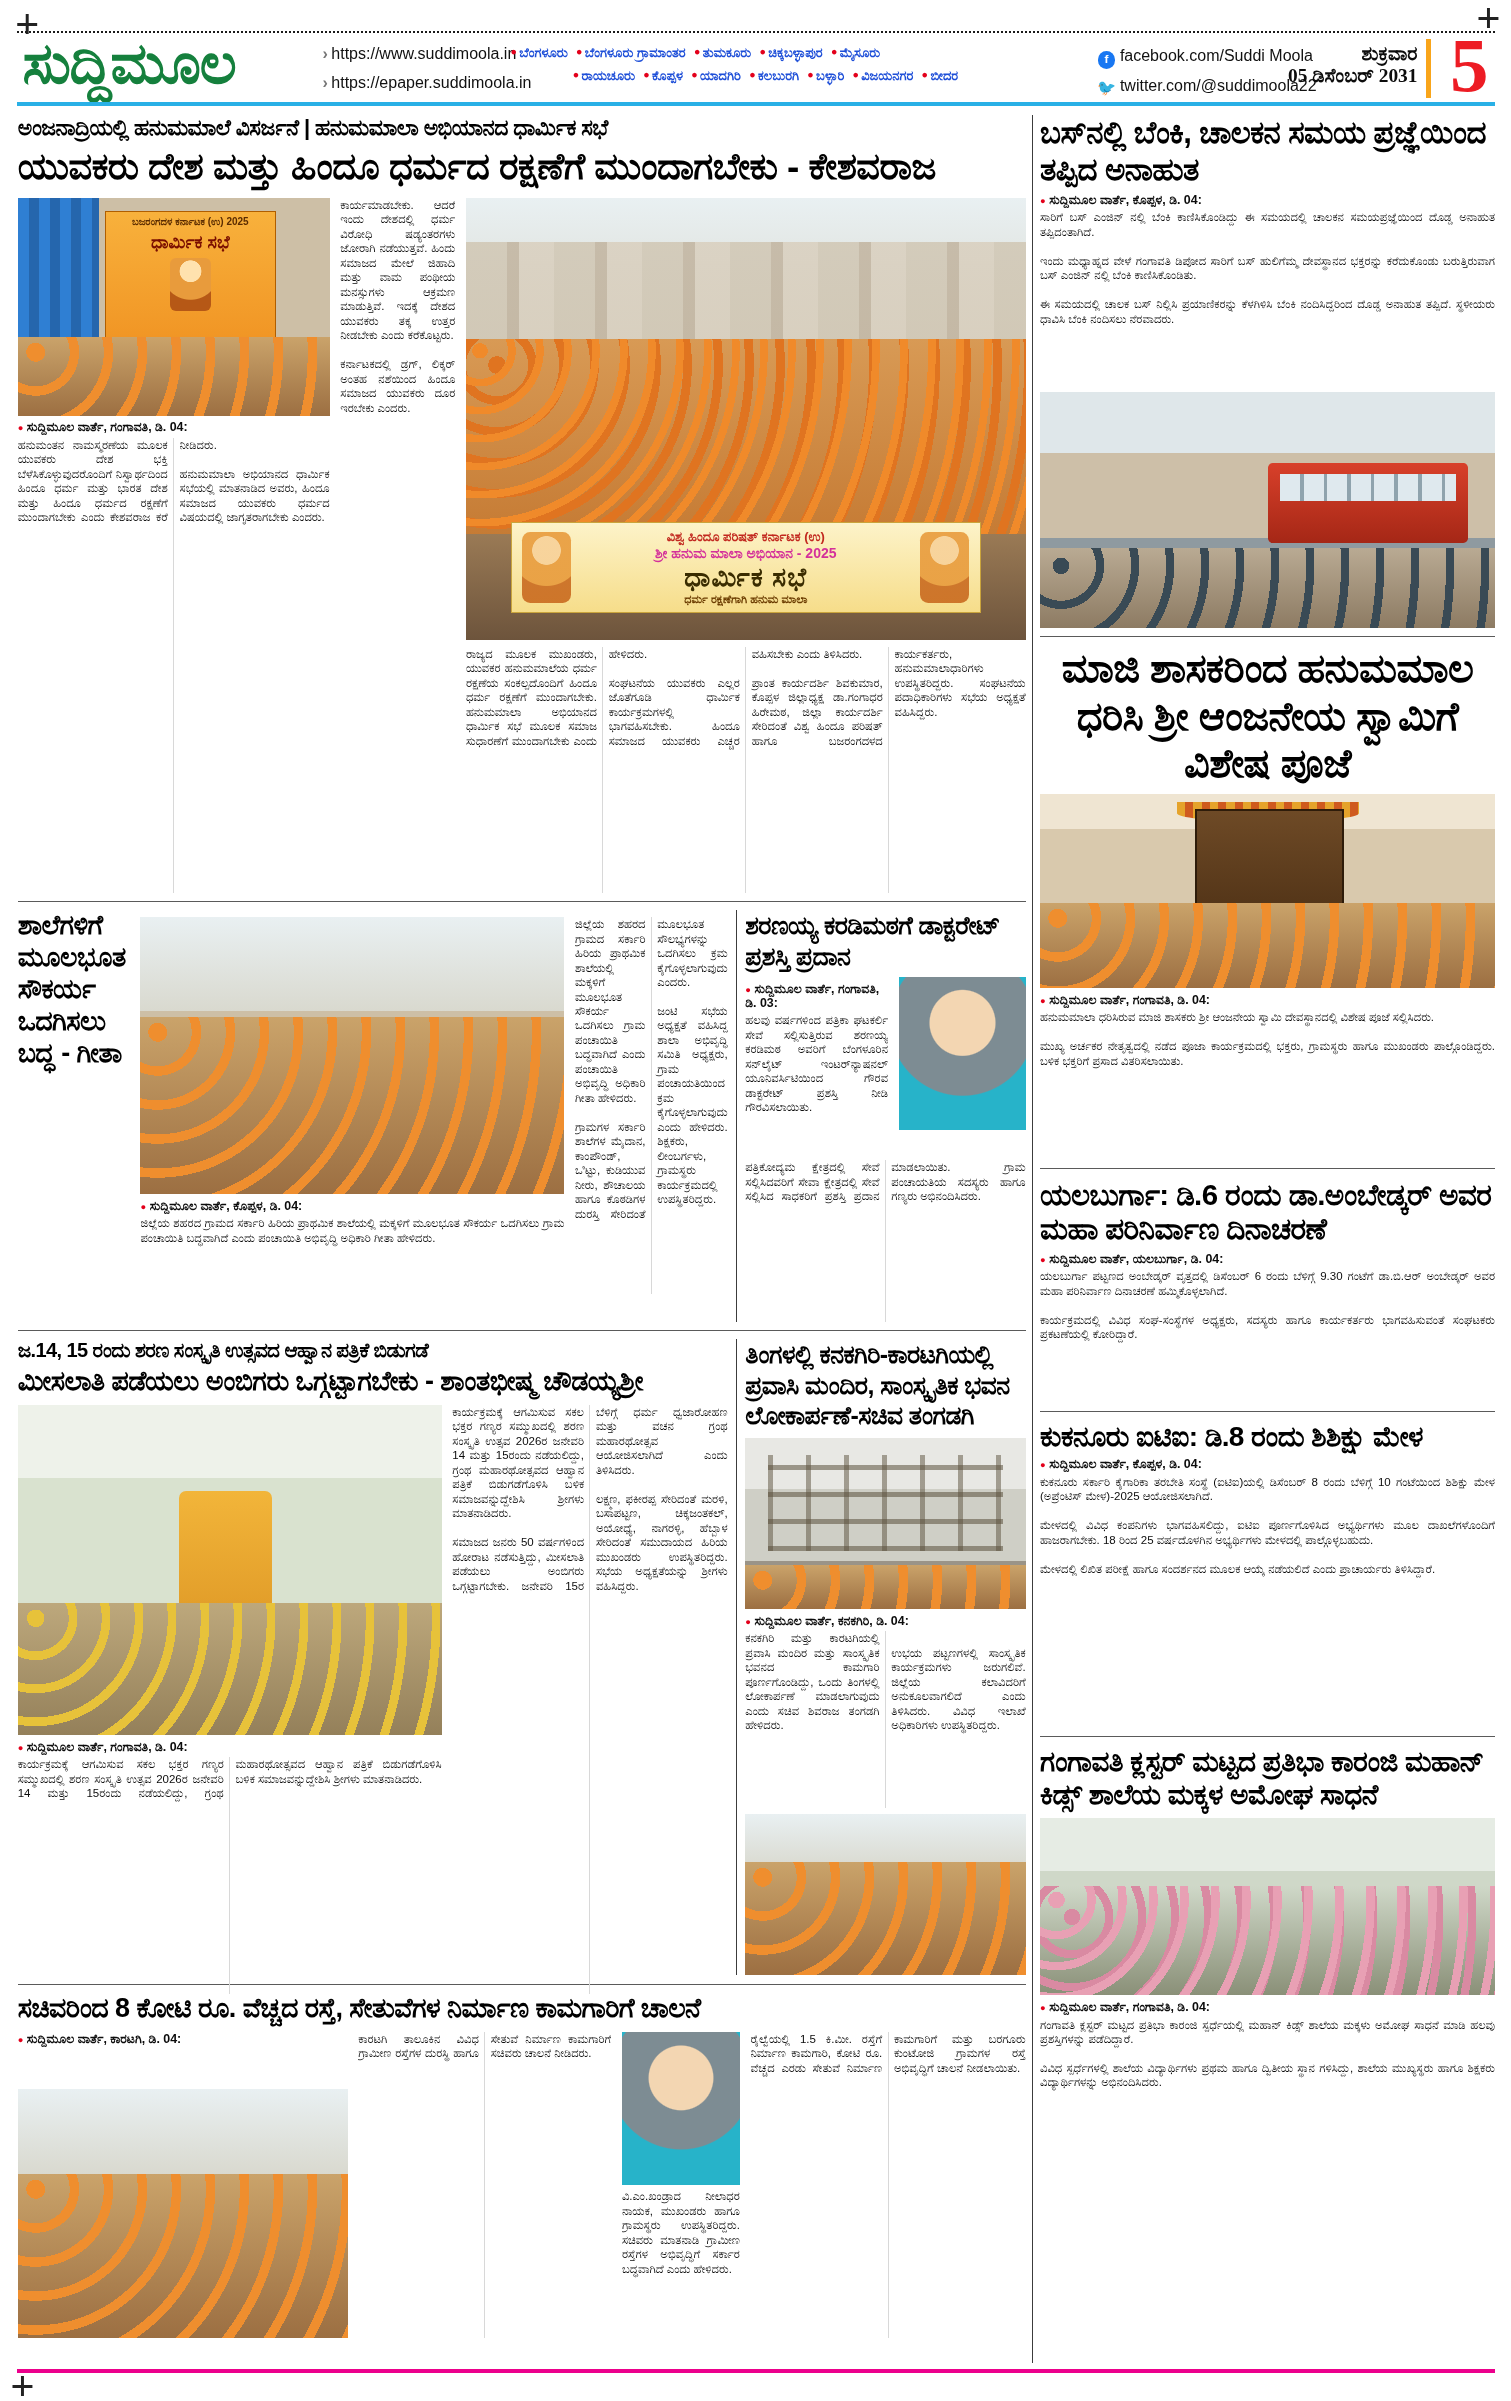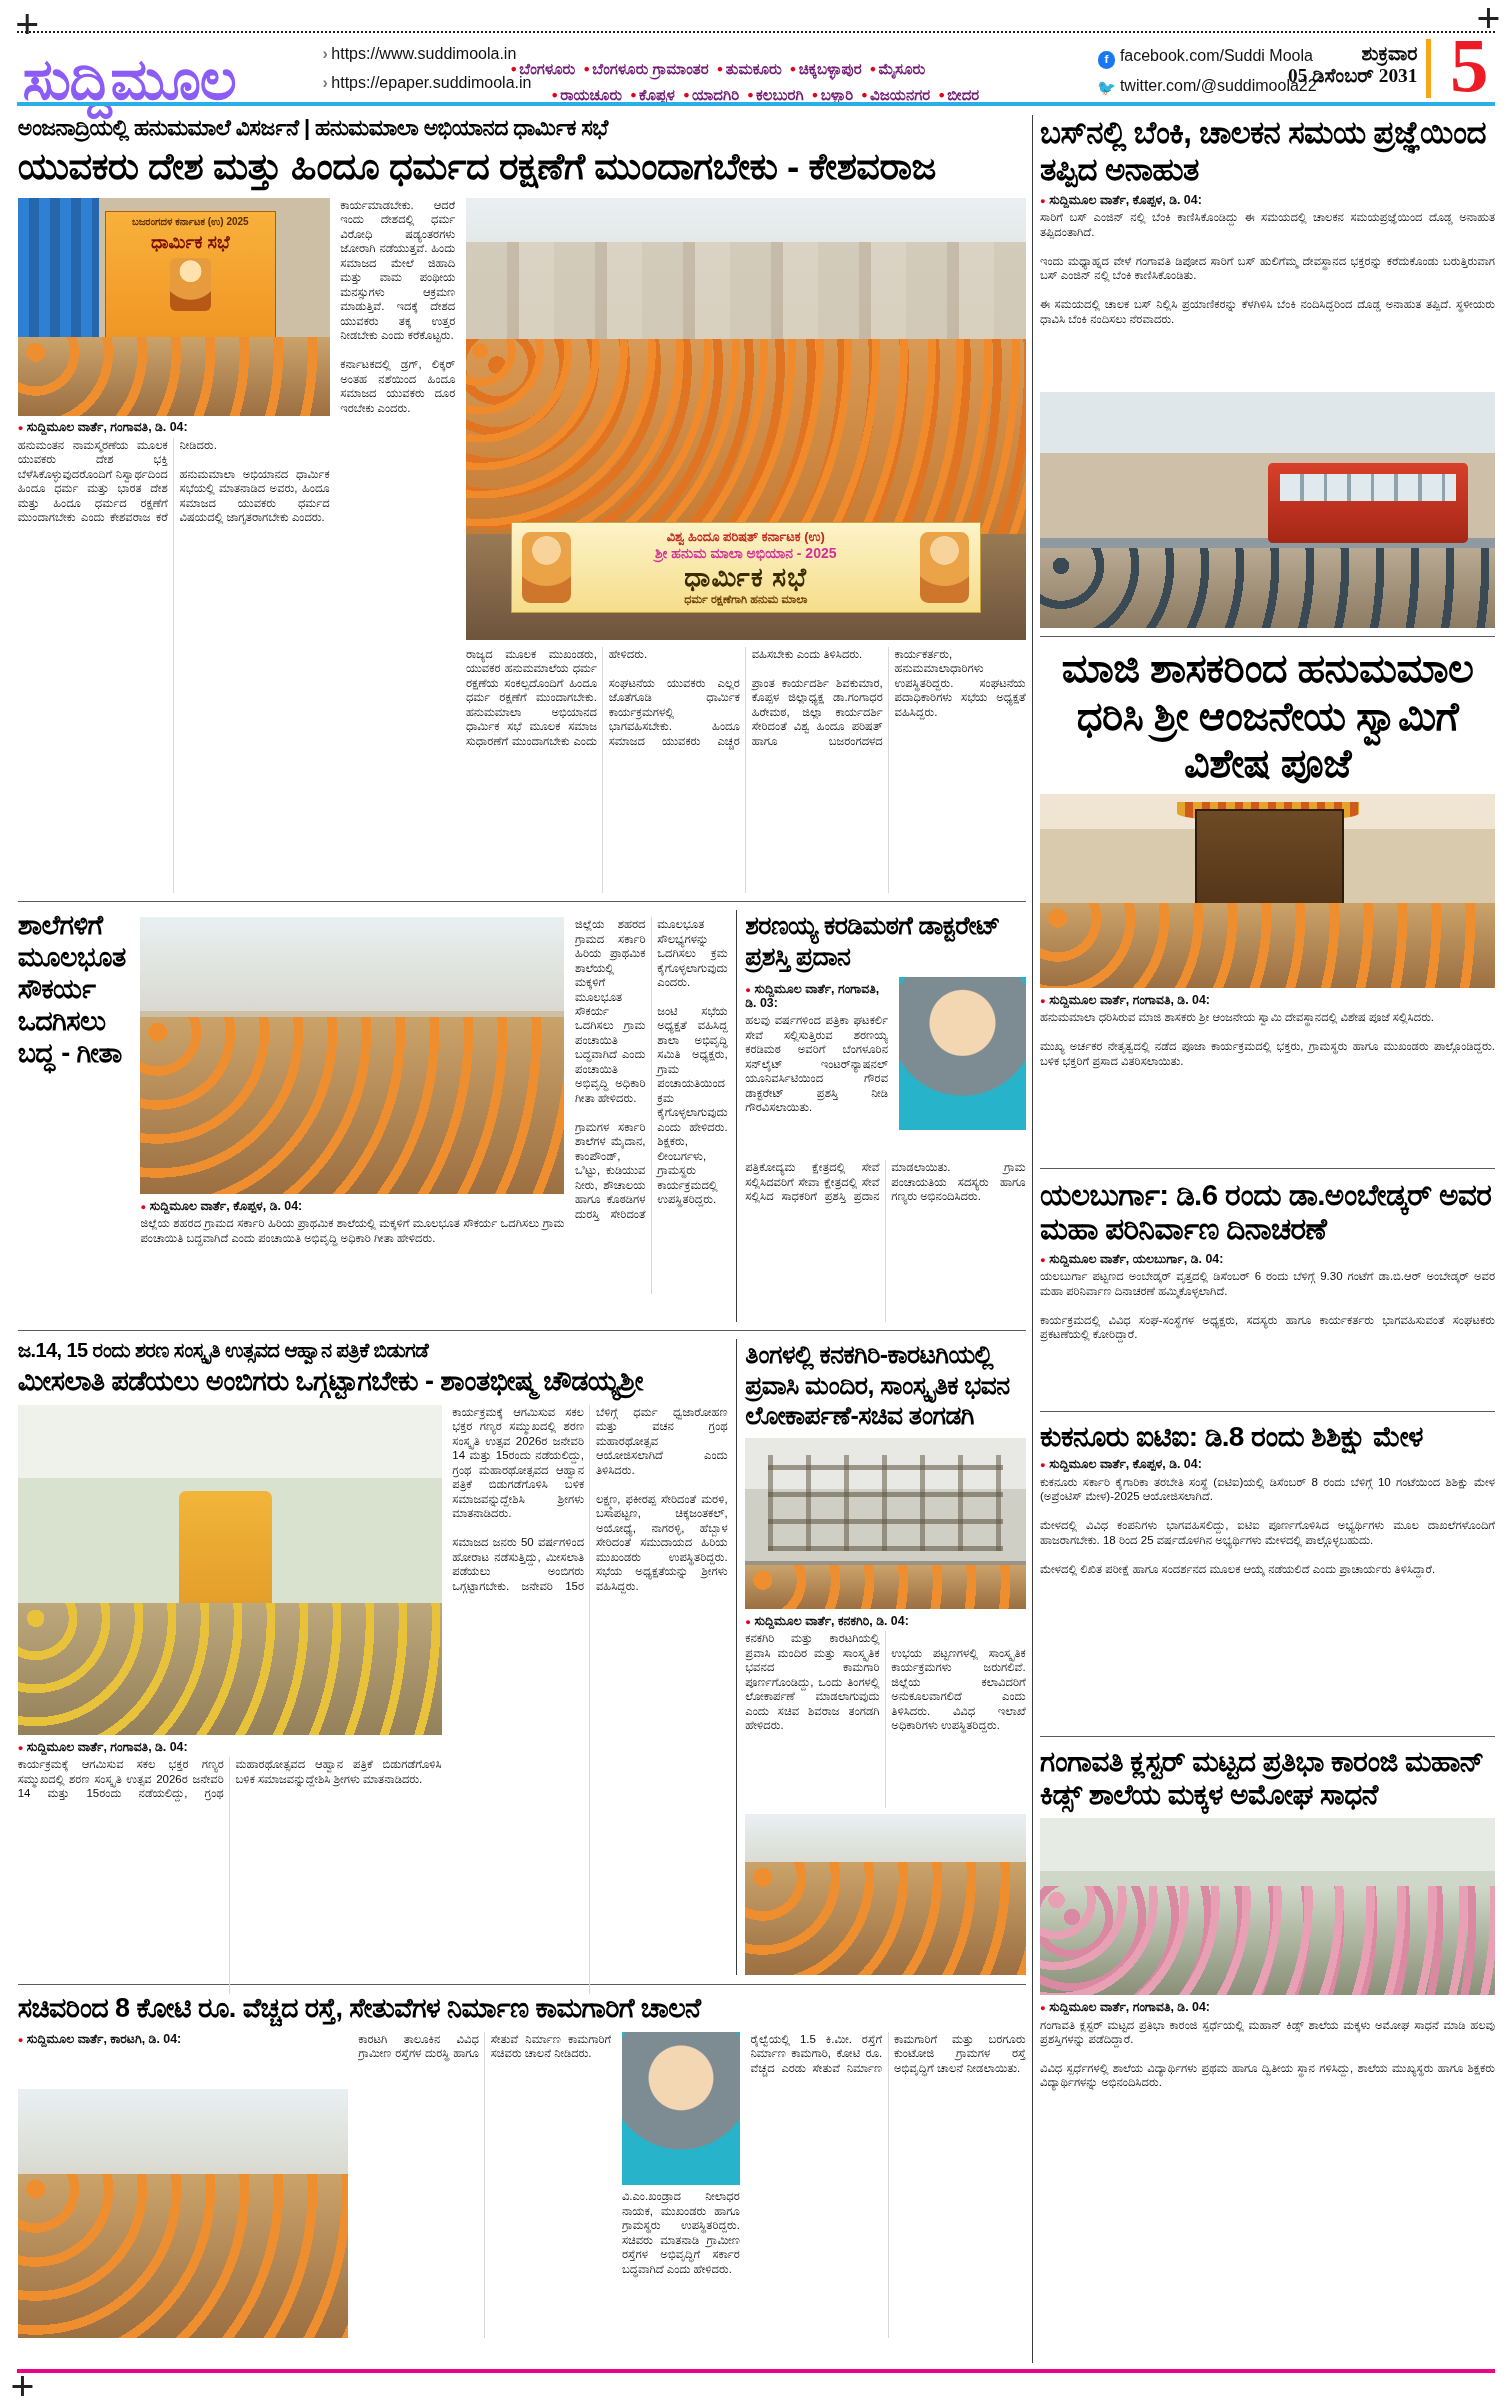--- a/index.html
+++ b/index.html
@@ -8,24 +8,24 @@
 
   
   .cropmark{position:absolute;font-size:41px;font-weight:200;color:#222;line-height:0;}
   .dotted-rule{position:absolute;left:16.5px;right:16.5px;top:31px;border-top:2.9px dotted #1a1a1a;}
   .cyan-rule{position:absolute;left:16.5px;right:16.5px;top:102px;height:3.5px;background:#29b0e6;}
   .bottom-rule{position:absolute;left:16.5px;right:16.5px;top:2369px;height:4.1px;background:#ec008c;}
   .v-divider{position:absolute;top:115px;bottom:38px;left:1032px;width:1.2px;background:#3c3c3c;}
 
   
   header{position:absolute;left:16.5px;right:16.5px;top:34px;height:68px;}
-  .masthead{position:absolute;left:5.9px;top:1.2px;font-size:57px;font-weight:800;color:#8b5cf6;letter-spacing:-1.2px;line-height:1;margin-top:16px;}
+  .masthead{position:absolute;left:5.9px;top:1.2px;font-size:57px;font-weight:800;color:#15803d;letter-spacing:-1.2px;line-height:1;}
   .urlblock{position:absolute;left:306px;top:5.9px;font-size:16px;color:#111;line-height:1.8;}
   .urlblock .chev{color:#777;font-weight:700;margin-right:3.5px;}
-  .cities{position:absolute;left:494px;top:22px;width:518px;font-size:15px;font-weight:700;line-height:1.75;color:#701a75;}
+  .cities{position:absolute;left:494px;top:8px;width:518px;font-size:13px;font-weight:700;line-height:1.75;color:#1d4ed8;}
   .cities span{margin-right:8.2px;white-space:nowrap;}
   .cities span::before{content:"●";color:#e3001b;font-size:10.6px;vertical-align:1.8px;margin-right:2.4px;}
   .social{position:absolute;left:1081px;top:7px;font-size:16px;line-height:1.85;color:#111;white-space:nowrap;}
   .sicon{display:inline-block;width:17.7px;height:17.7px;border-radius:50%;color:#fff;text-align:center;line-height:17.7px;font-size:11.8px;font-weight:700;margin-right:4.7px;vertical-align:-2.4px;}
   .fb{background:#1877f2;}
   .tw{background:#ffffff;color:#1da1f2;font-size:15.3px;}
   .dateblock{position:absolute;right:77px;top:8.2px;text-align:right;font-weight:700;}
   .dateblock .day{font-size:19.4px;}
   .dateblock .date{font-size:19.4px;font-family:"Liberation Serif",serif;}
   .orange-bar{position:absolute;right:64px;top:4.7px;width:4.1px;height:59px;background:#f9a51a;}

